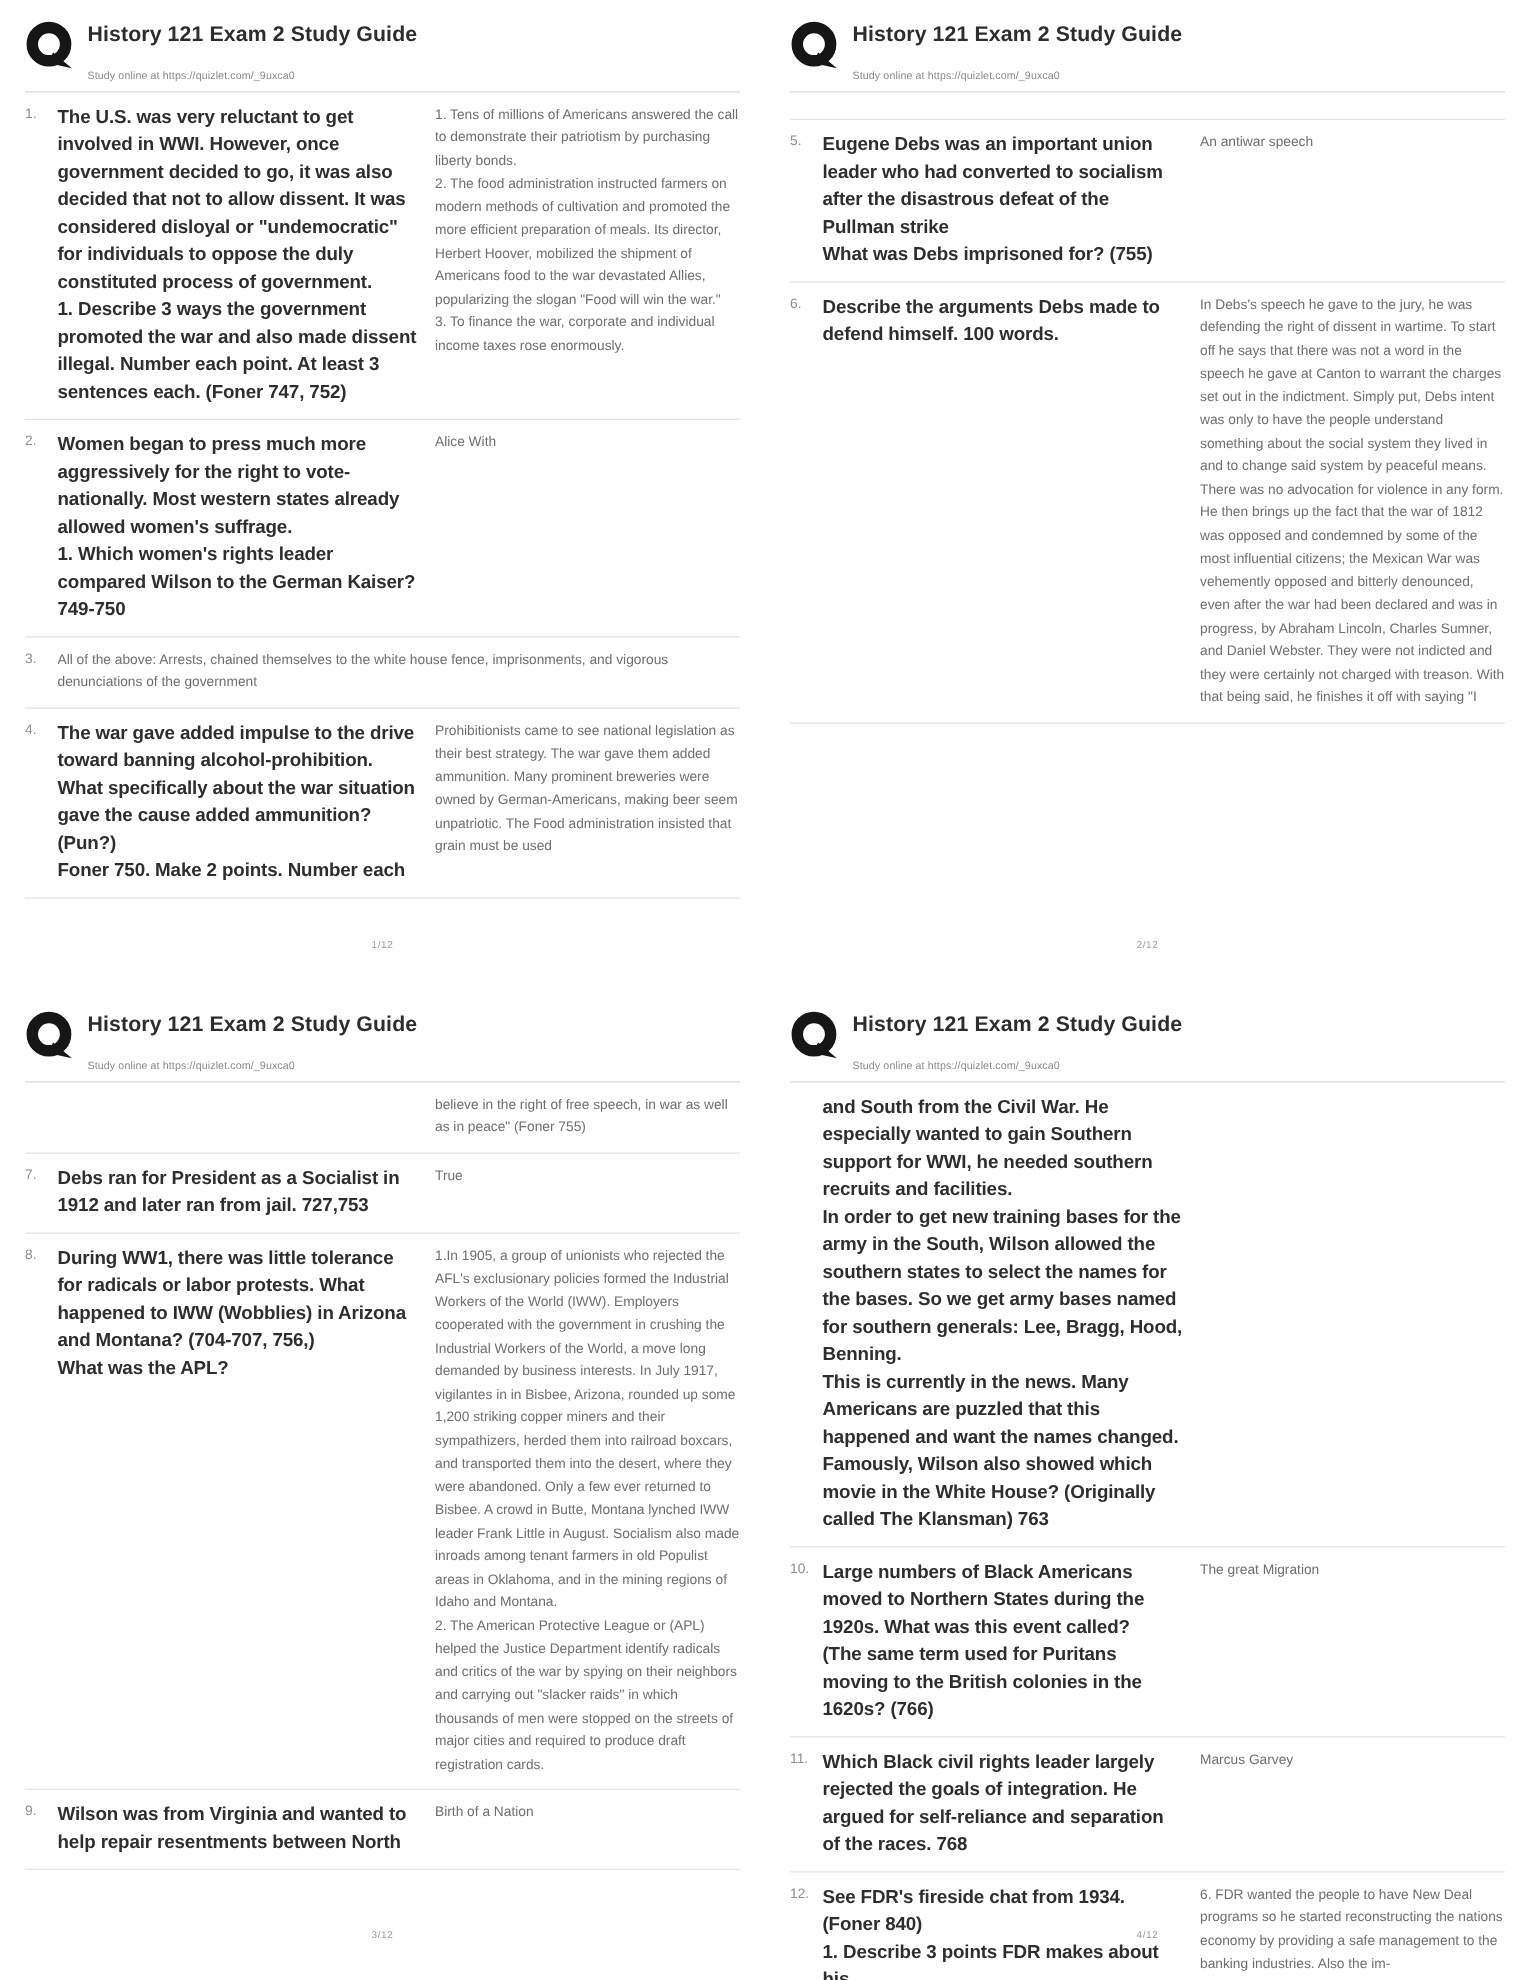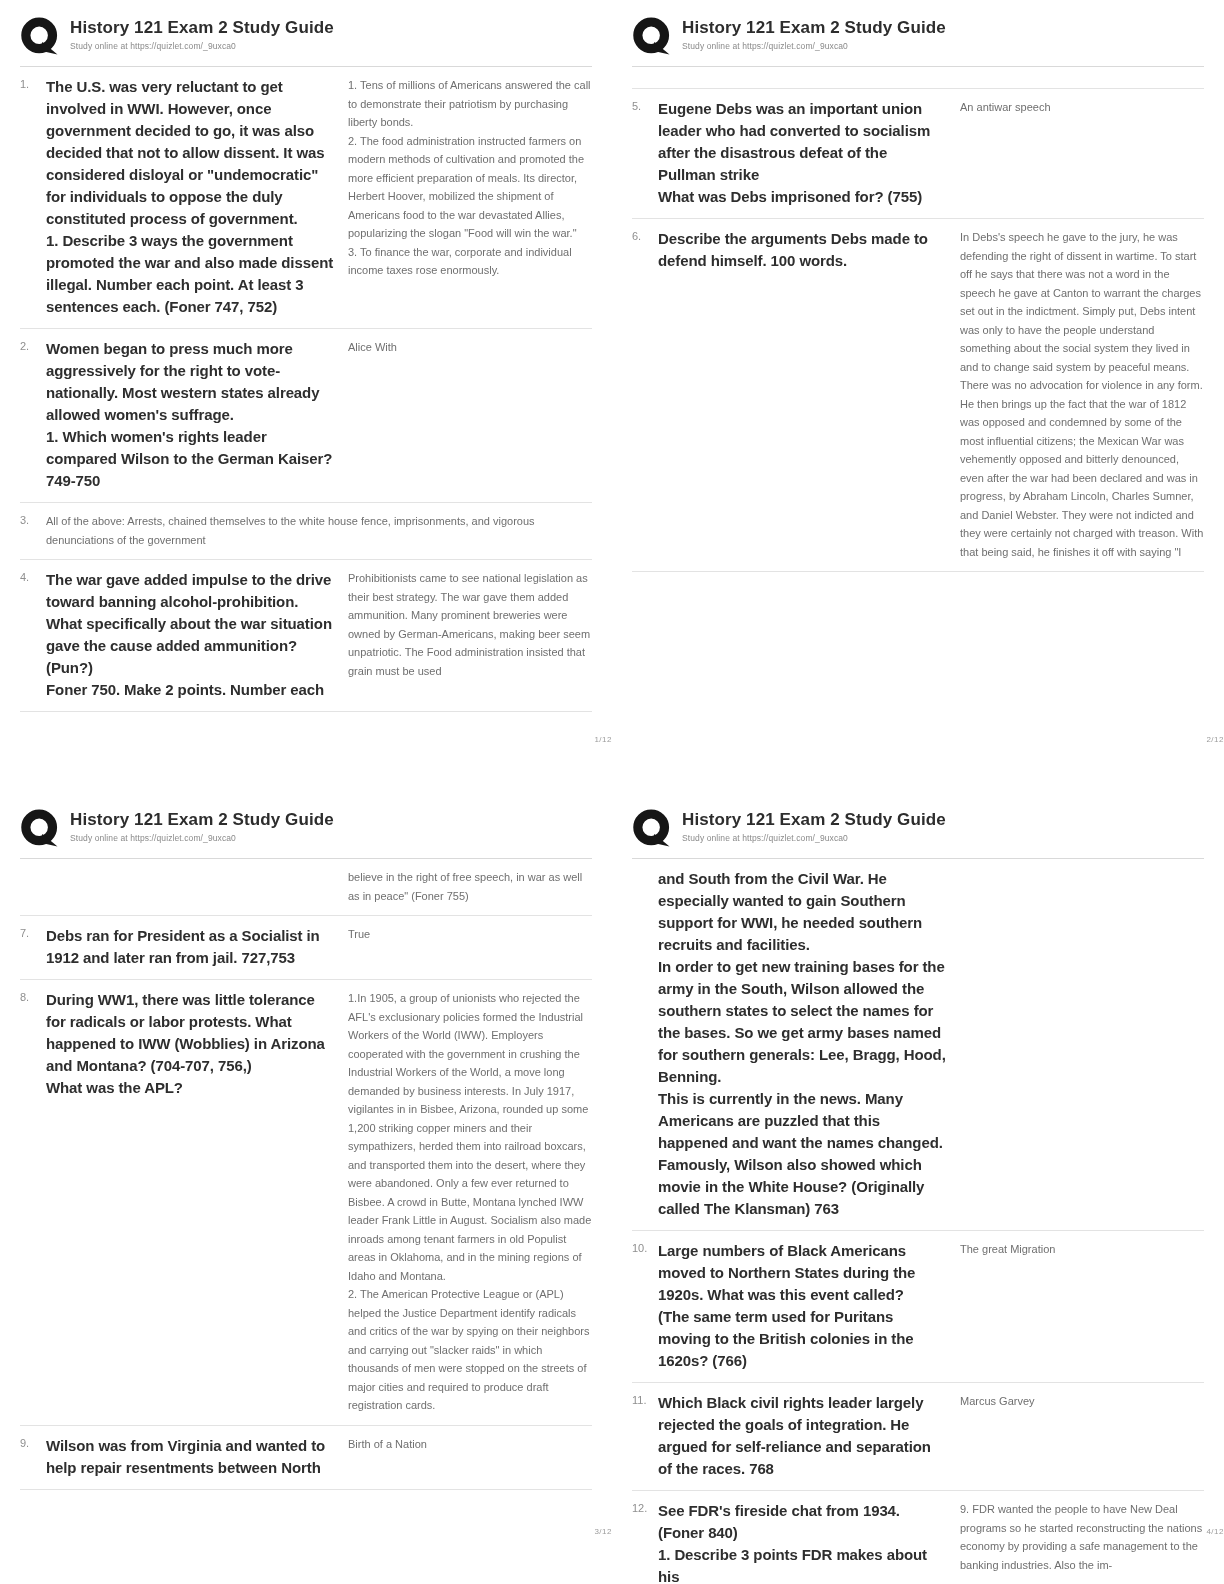--- a/index.html
+++ b/index.html
@@ -35,21 +35,21 @@
   .doc-title {
     font-size: 17px;
     font-weight: 700;
     color: #2d2d2d;
     letter-spacing: 0.1px;
     line-height: 1.15;
   }
   .doc-subtitle {
     font-size: 8.5px;
     color: #8a8a8a;
-    margin-top: 3px;
+    margin-top: 17px;
     letter-spacing: 0.1px;
   }
   .row {
     display: flex;
     align-items: flex-start;
     padding: 9px 0 10px 0;
     border-bottom: 1px solid #e3e3e3;
   }
   .row:last-of-type { border-bottom: none; }
   .num {
@@ -71,23 +71,23 @@
   .answer {
     flex: 1 1 auto;
     font-size: 11px;
     line-height: 18.5px;
     font-weight: 400;
     color: #6f6f6f;
     white-space: pre-line;
   }
   .page-footer {
     position: absolute;
-    bottom: 48px;
+    bottom: 32px;
     left: 0; right: 0;
-    text-align: right;
+    text-align: center;
     font-size: 8px;
     color: #9b9b9b;
     letter-spacing: 0.5px;
   }
 </style>
 </head>
 <body>
 
 <div class="sheet">
 
@@ -222,18 +222,18 @@
     </div>
     <div class="row">
       <div class="num">11.</div>
       <div class="question">Which Black civil rights leader largely rejected the goals of integration. He argued for self-reliance and separation of the races. 768</div>
       <div class="answer">Marcus Garvey</div>
     </div>
     <div class="row">
       <div class="num">12.</div>
       <div class="question">See FDR's fireside chat from 1934. (Foner 840)
 1. Describe 3 points FDR makes about his</div>
-      <div class="answer">9. FDR wanted the people to have New Deal programs so he started reconstructing the nations economy by providing a safe management to the banking industries. Also the im-</div>
+      <div class="answer">6. FDR wanted the people to have New Deal programs so he started reconstructing the nations economy by providing a safe management to the banking industries. Also the im-</div>
     </div>
     <div class="page-footer">4/12</div>
   </div>
 
 </div>
 
 </body></html>

